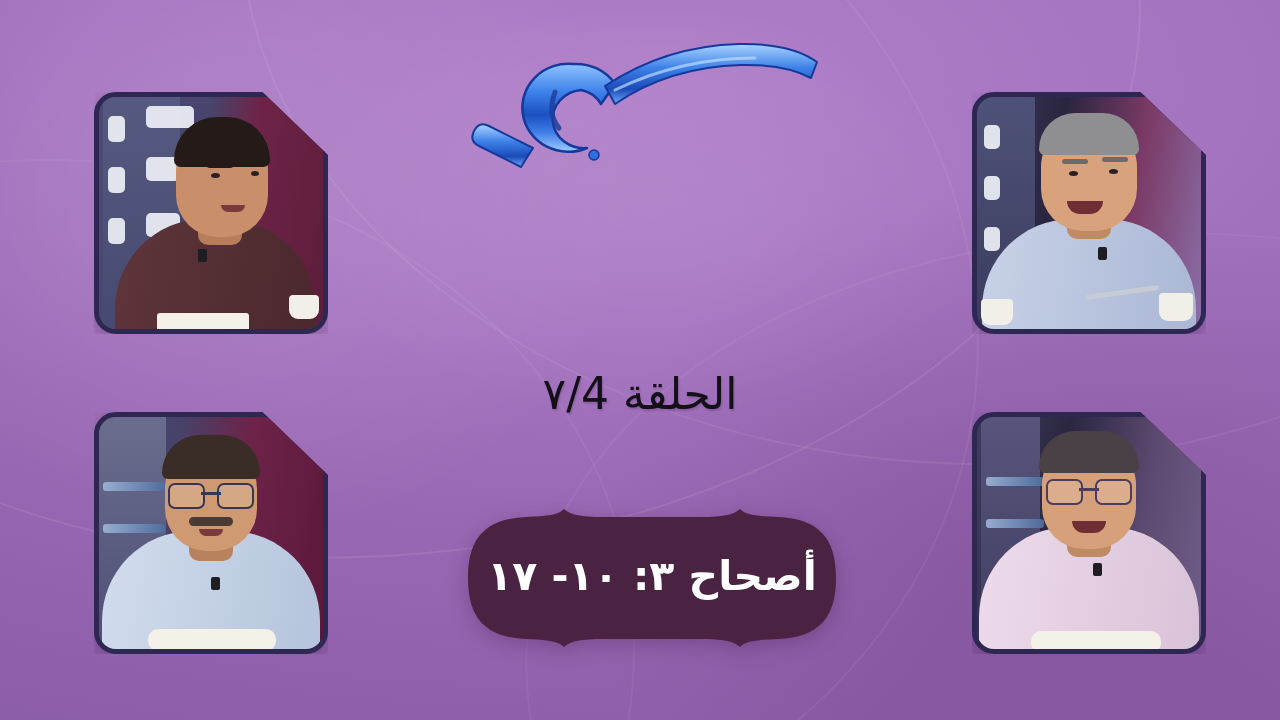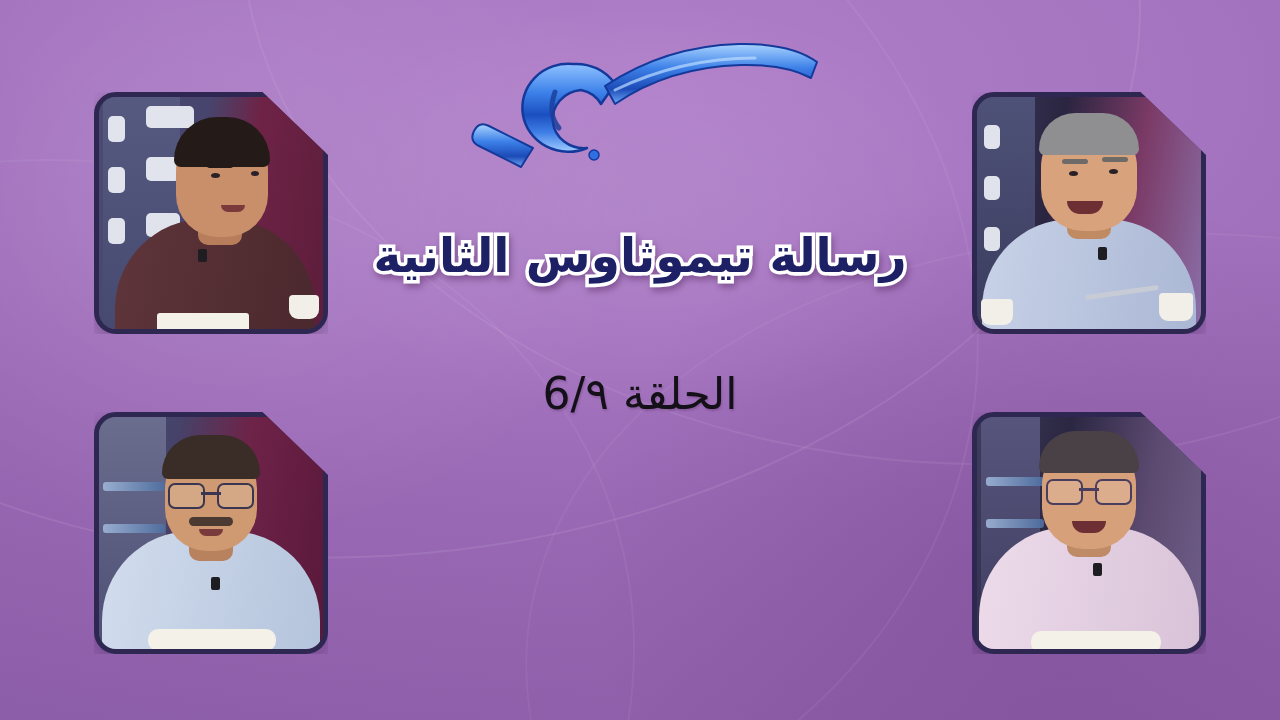--- a/index.html
+++ b/index.html
@@ -275,18 +275,37 @@
                a46 44 0 0 0 -42 -20 Z" fill="url(#bluegrad)" stroke="#14399a" stroke-width="2.5" stroke-linejoin="round"></path>
 
       <path d="M150 58 Q210 18 284 16 Q336 15 362 34 L356 50 Q330 36 286 37 Q214 39 160 76 Z" fill="url(#bluegrad2)" stroke="#14399a" stroke-width="2" stroke-linejoin="round"></path>
 
       <path d="M100 64 Q92 86 104 100" fill="none" stroke="#1b3f9e" stroke-width="5" stroke-linecap="round" opacity=".85"></path>
       <path d="M160 62 Q226 30 300 30" fill="none" stroke="#bcdcff" stroke-width="3" stroke-linecap="round" opacity=".7"></path>
       <circle cx="139" cy="127" r="5" fill="#2f6fe0" stroke="#14399a" stroke-width="1.5"></circle>
     </svg>
   </div>
 
-  <div class="title">رسالة تيموثاوس الثانية</div>
-
-  <div class="episode">الحلقة 6/٩</div>
-
+
+  <div class="episode">الحلقة ٧/4</div>
+
+  <div class="badgewrap">
+    <svg viewBox="0 0 400 150" preserveAspectRatio="none">
+      <path d="M16 75
+               C16 34 34 16 74 14
+               C96 13 106 12 112 6
+               C118 12 130 14 150 14
+               L250 14
+               C270 14 282 12 288 6
+               C294 12 304 13 326 14
+               C366 16 384 34 384 75
+               C384 116 366 134 326 136
+               C304 137 294 138 288 144
+               C282 138 270 136 250 136
+               L150 136
+               C130 136 118 138 112 144
+               C106 138 96 137 74 136
+               C34 134 16 116 16 75 Z" fill="#4a2343"></path>
+    </svg>
+    <div class="badgetext">أصحاح  ٣: ١٠- ١٧</div>
+  </div>
 
 </div>
 
 </body></html>

